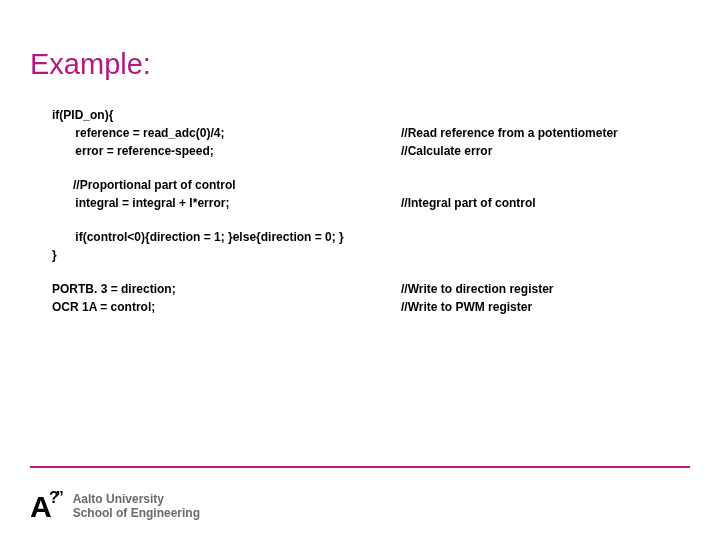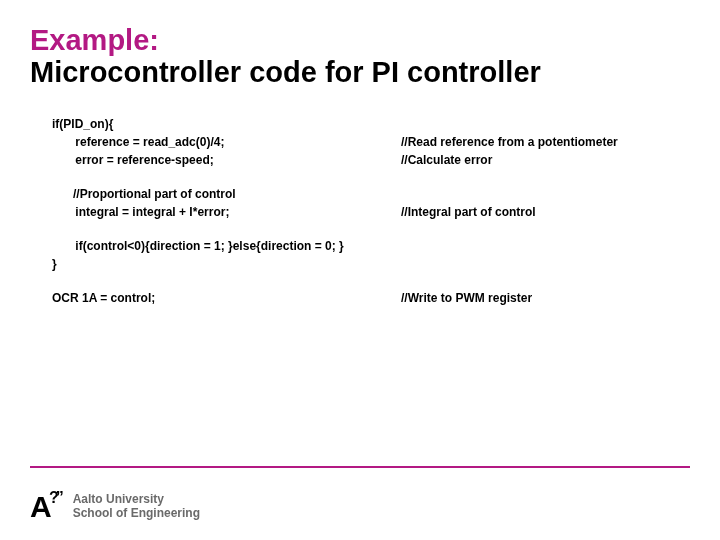--- a/index.html
+++ b/index.html
@@ -1,40 +1,39 @@
 <!DOCTYPE html>
 <html><head>
 <meta charset="utf-8">
 <style>
   * { margin: 0; padding: 0; box-sizing: border-box; }
   html, body { width: 720px; height: 540px; background: #fff; font-family: Arial, Helvetica, sans-serif; }
   .slide { width: 720px; height: 540px; position: relative; padding: 24px 30px 0 30px; }
   .title-block { margin-bottom: 26px; }
-  .title-line { font-size: 29px; font-weight: 700; line-height: 1.12; }
+  .title-line { font-size: 29px; font-weight: 400; line-height: 1.12; margin-top: 24px; }
   .t1 { color: #b31983; }
   .t2 { color: #000; }
   .code-area { font-size: 12px; font-weight: 700; line-height: 1.5; padding-left: 22px; }
   .code-row { display: flex; }
   .code-col-left { flex: 0 0 328px; white-space: pre; color: #000; }
   .code-col-right { flex: 1; white-space: pre; color: #000; margin-left: 21px; }
   .code-spacer { height: 16px; }
   .hr { position: absolute; left: 30px; right: 30px; bottom: 72px; height: 0; border-bottom: 2px solid #b31983; }
   .logo-wrap { position: absolute; left: 30px; bottom: 16px; display: flex; align-items: center; gap: 10px; }
   .logo-a { font-family: Arial, sans-serif; font-weight: 900; font-size: 30px; color: #000; position: relative; letter-spacing: -1px; }
   .logo-a .qq { font-size: 16px; position: absolute; top: -1px; right: -10px; letter-spacing: -3px; }
   .logo-text { font-size: 12px; font-weight: 700; color: #6a6a6a; line-height: 1.15; margin-left: 12px; }
 </style>
 </head>
 <body>
 
 <div class="slide">
 
   <div class="title-block">
     <div class="title-line t1">Example:</div>
-    <div class="title-line t2">Microcontroller code for PI controller</div>
   </div>
 
   <div class="code-area">
 
     <div class="code-row">
       <div class="code-col-left">if(PID_on){</div>
       <div class="code-col-right"></div>
     </div>
     <div class="code-row">
       <div class="code-col-left">       reference = read_adc(0)/4;</div>
@@ -62,20 +61,24 @@
     </div>
 
     <div class="code-row">
       <div class="code-col-left">}</div>
       <div class="code-col-right"></div>
     </div>
 
     <div class="code-spacer"></div>
 
     <div class="code-row">
+      <div class="code-col-left">PORTB. 3 = direction;</div>
+      <div class="code-col-right">//Write to direction register</div>
+    </div>
+    <div class="code-row">
       <div class="code-col-left">OCR 1A = control;</div>
       <div class="code-col-right">//Write to PWM register</div>
     </div>
 
   </div>
 
   <div class="hr"></div>
 
   <div class="logo-wrap">
     <div class="logo-a">

